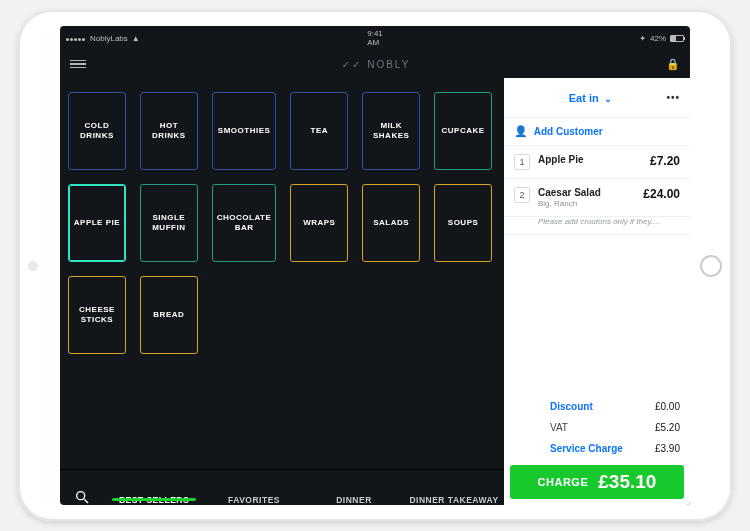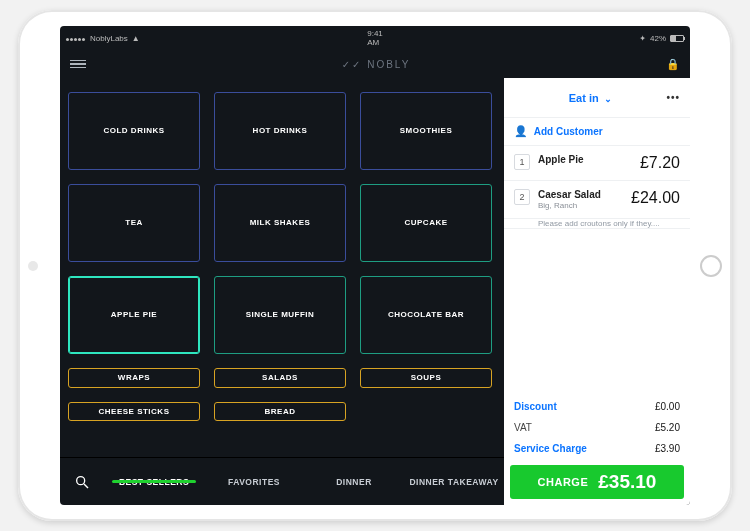--- a/index.html
+++ b/index.html
@@ -31,64 +31,64 @@
   
   .app-header { height: 28px; display:flex; align-items:center; color:#6d7580; padding:0 10px; }
   .hamburger { width:16px; display:flex; flex-direction:column; gap:2px; }
   .hamburger span{height:1.5px;background:#aeb5bd;}
   .brand { flex:1; text-align:center; font-size:10px; letter-spacing:2px; color:#6d7580;}
   .lock { width:14px; text-align:center; font-size:11px; color:#9aa1ab;}
 
   
   .body { flex:1; display:flex; min-height:0; }
   .catalog { flex:1; display:flex; flex-direction:column; min-width:0; }
-  .grid { flex:1; padding: 14px 12px 8px 8px; display:grid; grid-template-columns: repeat(3, 1fr); grid-template-rows: repeat(3, 78px); gap: 14px 14px; align-content:start; }
+  .grid { flex:1; padding: 14px 12px 8px 8px; display:grid; grid-template-columns: repeat(6, 1fr); grid-template-rows: repeat(3, 78px); gap: 14px 14px; align-content:start; }
   .tile {
     position:relative; border:1.5px solid; border-radius:3px; display:flex; align-items:center; justify-content:center;
     color:#fff; font-size:8px; font-weight:700; letter-spacing:.5px; text-align:center; padding:4px; cursor:pointer;
     background:#12161b;
   }
   .tile.stacked::before{
     content:''; position:absolute; inset:-5px -5px 5px 5px; border:1.5px solid; border-color:inherit; border-radius:3px; z-index:-1;
   }
   .row-blue  { border-color:#3a4d9b; }
   .row-teal  { border-color:#1e9d82; }
   .row-teal.selected { border-color:#2ee6bf; box-shadow:0 0 0 1px #2ee6bf inset; }
   .row-gold  { border-color:#d7a323; }
   .tile .lbl { line-height:1.2; }
 
   
-  .bottom { height:48px; display:flex; align-items:center; border-top:1px solid #000;}
+  .bottom { height:36px; display:flex; align-items:flex-end; border-top:1px solid #000;}
   .search-cell{ width:44px; display:flex; align-items:center; justify-content:center; color:#fff; font-size:15px;}
   .tabs { flex:1; display:flex; }
   .tab { flex:1; display:flex; align-items:center; justify-content:center; color:#c8cdd4; font-size:8.5px; font-weight:700; letter-spacing:.5px; text-align:center; position:relative; cursor:pointer;}
   .tab.active { color:#fff; }
   .tab.active::after{content:''; position:absolute; left:8px; right:8px; bottom:4px; height:3px; background:#1fd12f; border-radius:2px;}
 
   
   .cart { width:186px; background:#fff; display:flex; flex-direction:column; font-size:10px; color:#222; }
   .cart-head { height:40px; display:flex; align-items:center; padding:0 10px; border-bottom:1px solid #eef0f2;}
   .cart-head .mode { flex:1; text-align:center; color:#0b74ff; font-weight:700; font-size:11px; cursor:pointer;}
   .cart-head .chev { color:#0b74ff; font-size:9px; margin-left:3px;}
   .cart-head .more { color:#333; font-weight:700; letter-spacing:1px; cursor:pointer;}
   .add-cust { height:28px; display:flex; align-items:center; gap:6px; padding:0 10px; color:#0b74ff; font-weight:600; border-bottom:1px solid #eef0f2; cursor:pointer;}
   .add-cust .ico{ font-size:11px;}
   .lines { flex:0 0 auto; }
   .line { display:flex; align-items:flex-start; gap:8px; padding:8px 10px; border-bottom:1px solid #eef0f2;}
   .qty { width:16px; height:16px; border:1px solid #d7dadf; border-radius:2px; font-size:9px; display:flex; align-items:center; justify-content:center; color:#555;}
   .line .meta{ flex:1; }
   .line .name{ font-size:10px; font-weight:600; color:#222;}
   .line .mods{ font-size:8px; color:#8a8f97; margin-top:1px;}
-  .line .price{ font-size:16px; font-weight:400; color:#111;}
-  .note-row{ font-size:8px; color:#9199a3; padding:0 10px 0 34px; border-bottom:1px solid #eef0f2;}
+  .line .price{ font-size:12px; font-weight:700; color:#111;}
+  .note-row{ font-size:8px; color:#9199a3; font-style:italic; padding:0 10px 8px 34px; border-bottom:1px solid #eef0f2;}
   .spacer{ flex:1; }
   .totals{ padding:4px 10px 6px 10px; }
   .trow{ display:flex; justify-content:space-between; padding:5px 0; font-size:10px;}
   .trow .k.link{ color:#0b74ff; font-weight:600; cursor:pointer;}
-  .trow .k{ color:#444; }
+  .trow .k{ color:#444;margin-left:36px; }
   .trow .v{ color:#111; }
   .charge{ margin:0 6px 6px 6px; background:#18c92e; color:#fff; height:34px; border-radius:3px; display:flex; align-items:center; justify-content:center; gap:10px; cursor:pointer;}
   .charge .txt{ font-size:11px; font-weight:700; letter-spacing:.5px;}
   .charge .amt{ font-size:19px; font-weight:800;}
 
   svg.mag { width:16px; height:16px; stroke:#fff; stroke-width:2; fill:none;}
 </style>
 </head>
 <body>
 

